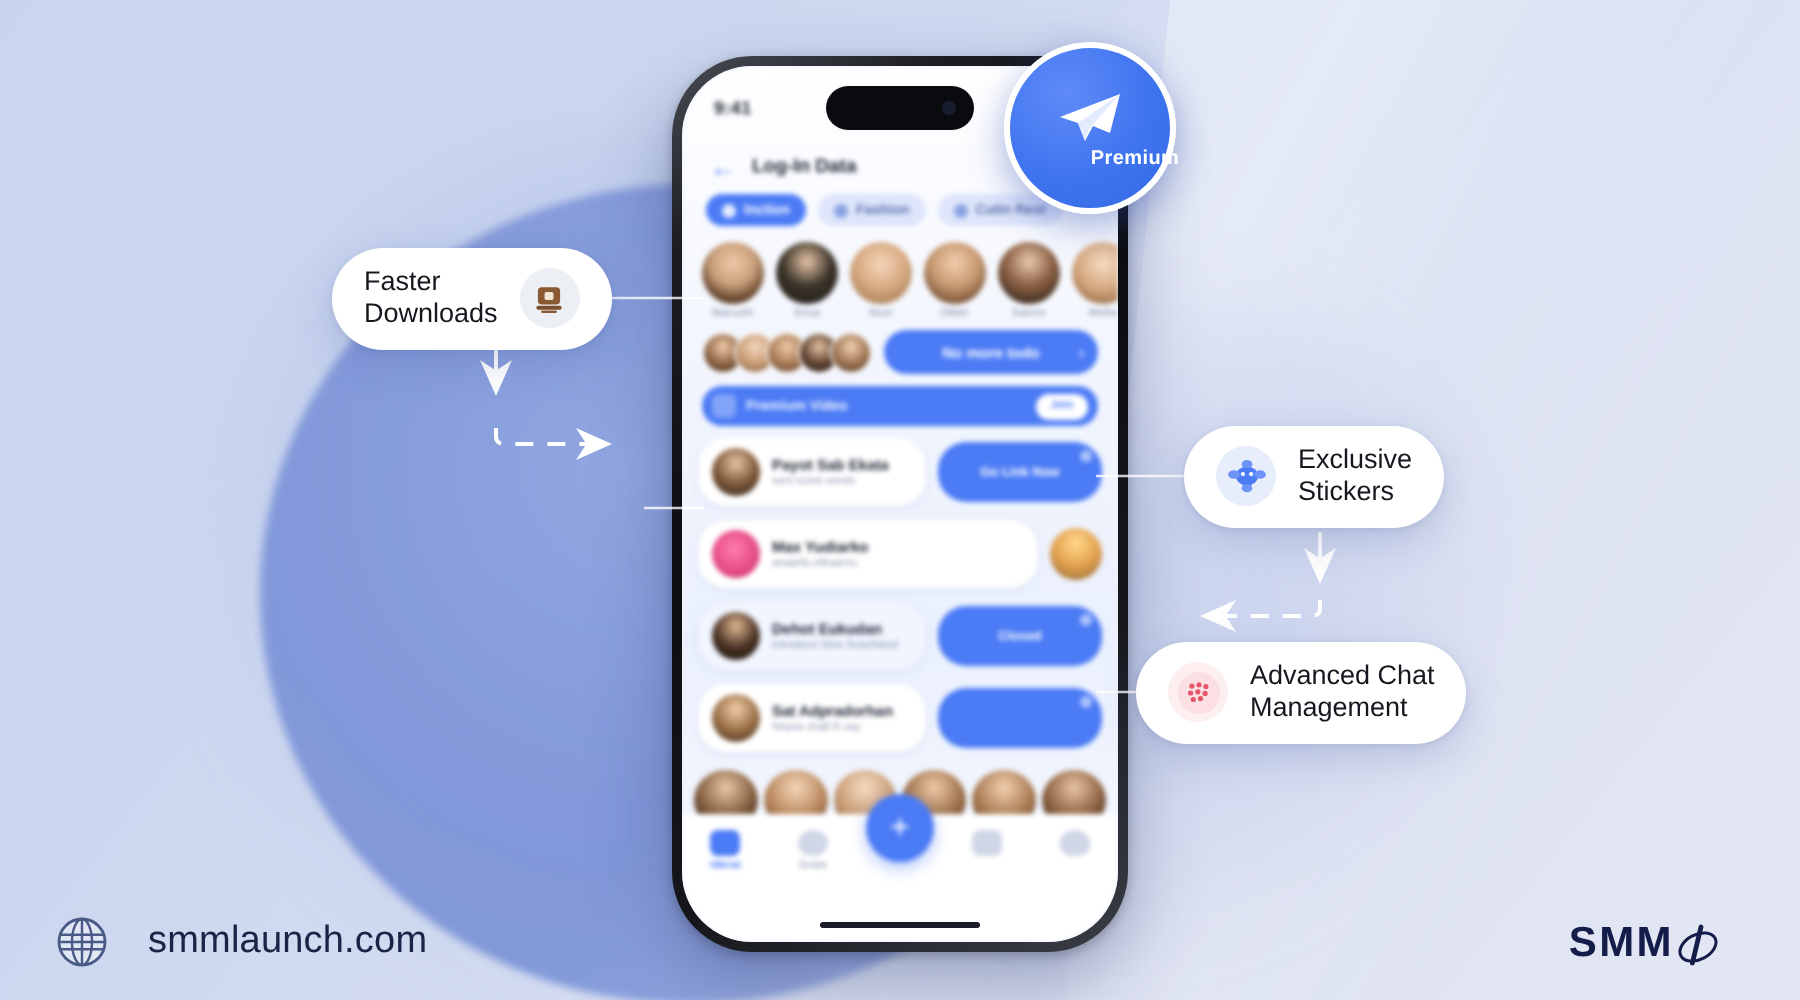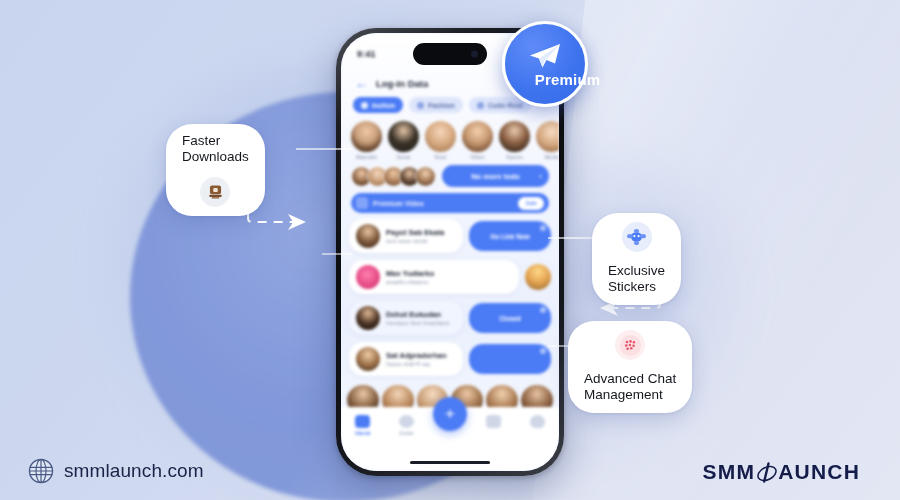--- a/index.html
+++ b/index.html
@@ -138,49 +138,48 @@
 
   
   #premium{
     position:absolute;left:502px;top:21px;width:86px;height:86px;border-radius:50%;
     background:radial-gradient(circle at 35% 28%, #5f8bf8 0%, #3f74ef 55%, #3569e6 100%);
     border:3px solid #fff;box-sizing:border-box;
     box-shadow:0 6px 18px rgba(45,75,170,.42);
     display:flex;flex-direction:column;align-items:center;justify-content:center;gap:1px;z-index:20;
   }
   #premium .plane{margin-top:2px;}
-  #premium .lab{color:#fff;font-size:15px;font-weight:bold;letter-spacing:.2px;margin-left:45px;}
+  #premium .lab{color:#fff;font-size:10px;font-weight:bold;letter-spacing:.2px;margin-left:45px;}
 
   
   .pill{
     position:absolute;display:flex;align-items:center;gap:11px;
     background:#fff;border-radius:26px;padding:9px 16px;
     box-shadow:0 7px 20px rgba(60,80,150,.20), 0 1px 3px rgba(60,80,150,.12);
     z-index:16;
-    flex-direction:column;
   }
   .pill .txt{font-size:13.5px;line-height:1.22;color:#15181f;white-space:pre-line;}
   .pill .ico{
     width:30px;height:30px;border-radius:50%;flex:none;
     display:flex;align-items:center;justify-content:center;
   }
   #pill-faster{left:166px;top:124px;}
   #pill-faster .ico{background:#eceff4;}
   #pill-4gb{left:166px;top:230px;}
   #pill-4gb .ico{background:#e8edfb;}
   #pill-stickers{left:592px;top:213px;}
   #pill-stickers .ico{background:#e8edfb;}
   #pill-advanced{left:568px;top:321px;}
   #pill-advanced .ico{background:#fdeef0;}
 
   
   #connectors{position:absolute;left:0;top:0;width:900px;height:500px;z-index:12;pointer-events:none;}
 
   
-  #footer-left{position:absolute;left:28px;top:458px;display:flex;align-items:center;gap:10px;z-index:18;}
+  #footer-left{position:absolute;left:28px;top:458px;display:flex;align-items:center;gap:20px;z-index:18;}
   #footer-left .url{font-size:19px;color:#1b2347;letter-spacing:.1px;}
   #footer-right{position:absolute;right:40px;top:460px;z-index:18;}
   #footer-right .wm{font-size:21px;font-weight:bold;letter-spacing:1.2px;color:#141c4a;display:flex;align-items:center;}
 </style>
 </head>
 <body>
 
 <div id="stage">
 
   <div class="blob blob-soft-a"></div>
@@ -498,17 +497,16 @@
     <span class="url">smmlaunch.com</span>
   </div>
 
   <div id="footer-right">
     <div class="wm">
       <span>SMM</span>
       <svg width="26" height="24" viewBox="0 0 26 24" style="margin:0 -2px 0 -1px">
         <ellipse cx="13" cy="13.5" rx="9.6" ry="6.2" transform="rotate(-27 13 13.5)" fill="none" stroke="#141c4a" stroke-width="1.5"></ellipse>
         <path d="M14.5 3.5 L10.2 21.5" stroke="#141c4a" stroke-width="2.4" fill="none" stroke-linecap="round"></path>
       </svg>
-      <span>AUNCH</span>
     </div>
   </div>
 
 </div>
 
 </body></html>

